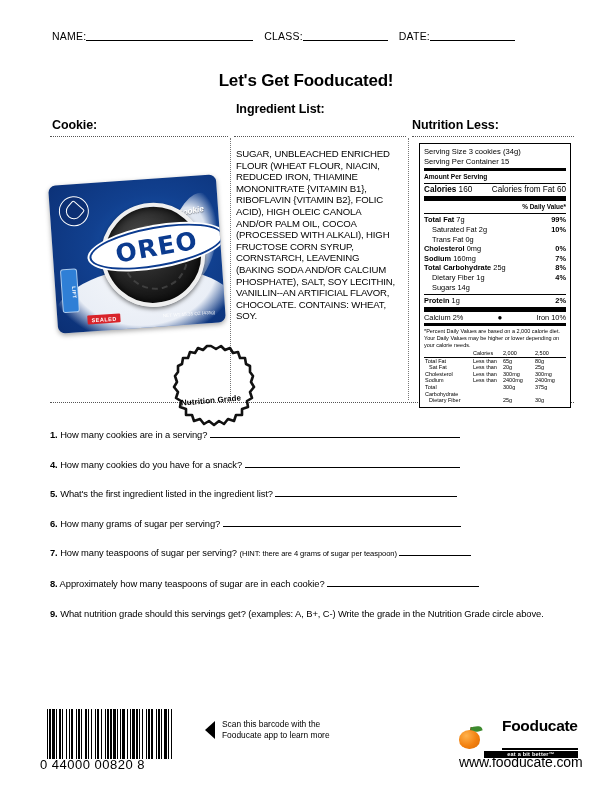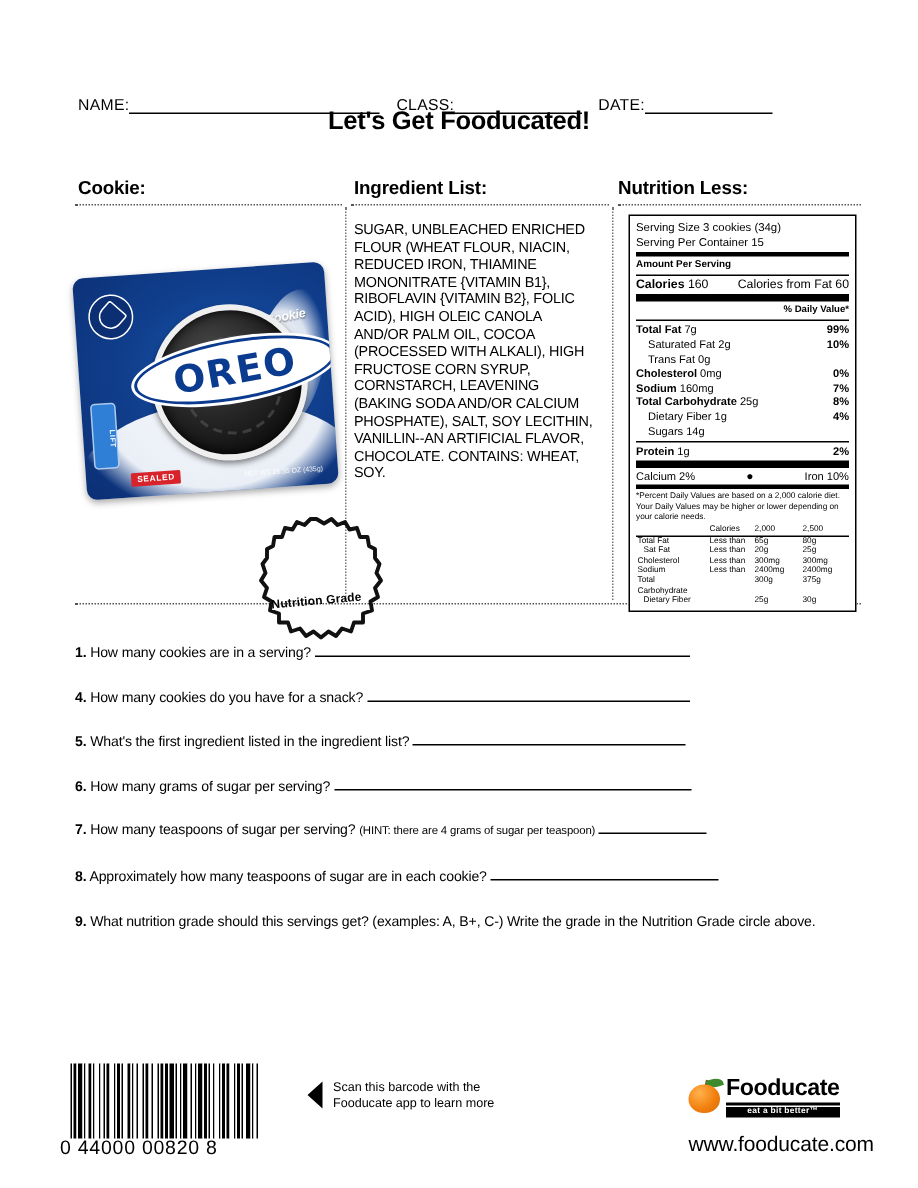--- a/index.html
+++ b/index.html
@@ -9,21 +9,21 @@
     background:#ffffff;
     font-family:"Liberation Sans", sans-serif;
     color:#000;
     overflow:hidden;
   }
 
   
   .namerow{
     position:absolute; left:52px; top:30px; width:520px;
     font-size:10.5px; letter-spacing:.2px;
-    display:flex; align-items:center;margin-top:34px;
+    display:flex; align-items:flex-start;
   }
   .nr-label{ white-space:nowrap; }
   .nr-rule{ border-bottom:1px solid #000; height:11px; }
   .rule-name{ width:167px; }
   .rule-class{ width:85px; }
   .rule-date{ width:85px; }
   .nr-gap{ width:11px; }
 
   
   .title{
@@ -32,21 +32,21 @@
     letter-spacing:-.2px;
   }
   .title b{ font-weight:800; }
 
   
   .colhead{
     position:absolute; font-weight:800; font-size:12.5px;
     letter-spacing:-.1px;
   }
   #h-product{ left:52px; top:118px; }
-  #h-ingredients{ left:236px; top:118px; }
+  #h-ingredients{ left:236px; top:102px; }
   #h-nutrition{ left:412px; top:118px; }
 
   .dots{
     position:absolute; top:136px; height:1px;
     border-top:1px dotted #555;
   }
   #dots-a{ left:50px; width:178px; }
   #dots-b{ left:234px; width:172px; }
   #dots-c{ left:412px; width:162px; }
 
@@ -253,22 +253,23 @@
     background:#3d8a2e; border-radius:0 70% 0 70%;
     transform:rotate(-18deg);
   }
   .apple .stem{
     position:absolute; left:11px; top:0px; width:1.6px; height:6px;
     background:#7a4a16; transform:rotate(12deg);
   }
   .wordmark{ line-height:1; }
   .wordmark .fd{
     font-size:15.5px; font-weight:800; letter-spacing:-.3px;
-    border-bottom:2.4px solid #000; padding-bottom:1px;
+    border-bottom:2.4px solid #000; padding-bottom:14px;
     display:block;
+    margin-left:18px;
   }
   .wordmark .tg{
     display:block; background:#000; color:#fff;
     font-size:5.6px; font-weight:700; text-align:center;
     letter-spacing:.2px; margin-top:1.5px; padding:.5px 2px;
   }
   .url{
     position:absolute; left:459px; top:754px; width:124px;
     font-size:14px; letter-spacing:-.1px;
   }

